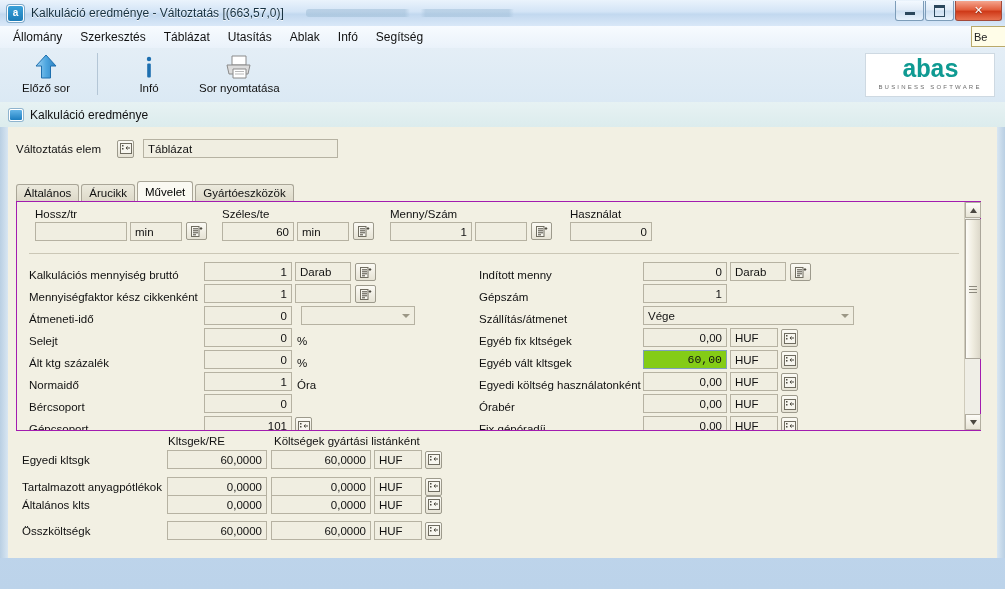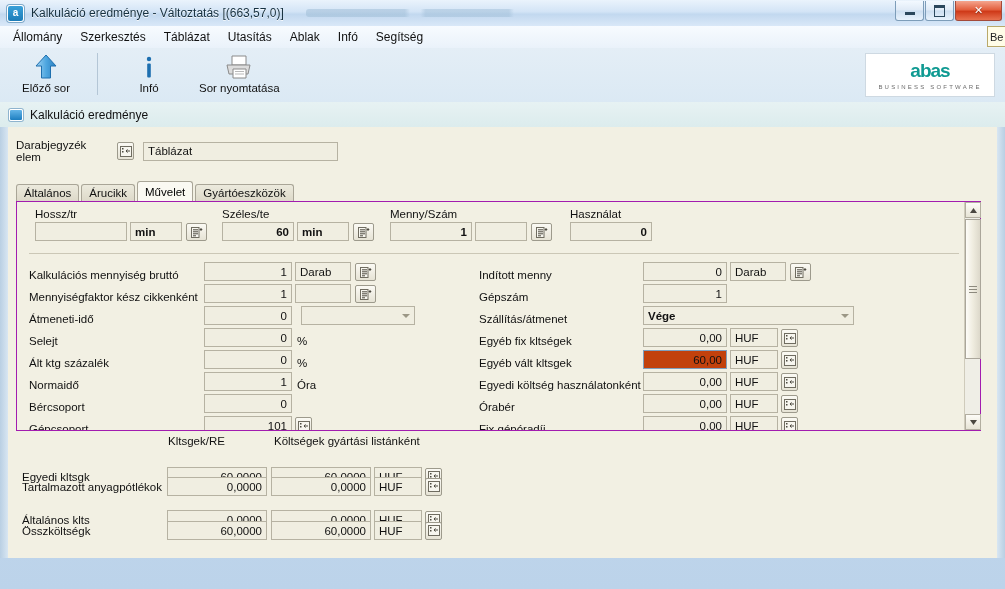--- a/index.html
+++ b/index.html
@@ -56,21 +56,21 @@
   
   .menubar{
     position:absolute;left:0;top:26px;width:1005px;height:22px;
     background:linear-gradient(180deg,#f7fbff 0%,#eaf2fa 100%);
     border-bottom:1px solid #b9cde0;
     display:flex;align-items:center;
   }
   .menuitem{padding:3px 9px;font-size:12px;color:#111;cursor:default;white-space:nowrap;}
   .menuitem:first-child{margin-left:4px;}
   .menu-tip{
-    position:absolute;right:0;top:0;height:21px;width:18px;
+    position:absolute;right:0;top:0;height:21px;width:34px;
     background:#fffde8;border:1px solid #b9a96a;border-right:none;
     font-size:11px;color:#222;display:flex;align-items:center;
     padding-left:2px;box-sizing:border-box;overflow:hidden;
   }
   
   .toolbar{
     position:absolute;left:0;top:48px;width:1005px;height:54px;
     background:linear-gradient(180deg,#e4eef6 0%,#dbe9f4 100%);
     border-bottom:1px solid #b3c8da;
   }
@@ -82,21 +82,21 @@
   }
   .tbbtn .ico{height:28px;display:flex;align-items:center;justify-content:center;}
   .tbbtn .lbl{margin-top:1px;white-space:nowrap;}
   .tbsep{width:1px;height:42px;background:#b4c6d6;margin:3px 9px 0 9px;}
   .abaslogo{
     position:absolute;right:10px;top:5px;width:130px;height:44px;
     background:#ffffff;border:1px solid #ced9e2;box-sizing:border-box;
     display:flex;flex-direction:column;align-items:center;justify-content:center;
     overflow:hidden;
   }
-  .abaslogo .word{font-family:Liberation Sans, sans-serif;font-weight:bold;font-size:19px;color:#0f9a92;letter-spacing:-1px;line-height:22px;}
+  .abaslogo .word{font-family:Liberation Mono, monospace;font-weight:bold;font-size:25px;color:#0f9a92;letter-spacing:-1px;line-height:22px;}
   .abaslogo .sub{font-size:6px;letter-spacing:2.2px;color:#6d6d6d;margin-top:2px;}
   
   .headstrip{
     position:absolute;left:0;top:102px;width:1005px;height:25px;
     background:linear-gradient(180deg,#e7f2f3 0%,#dceced 100%);
     border-bottom:1px solid #b4c9cc;
     display:flex;align-items:center;
   }
   .headstrip .sq{
     width:12px;height:10px;margin-left:9px;margin-right:7px;border-radius:2px;
@@ -117,21 +117,21 @@
   }
   
   .idrow{position:absolute;left:8px;top:12px;display:flex;align-items:center;}
   .lbl-id{font-size:11.5px;color:#111;width:98px;}
   .fld{
     background:#f0eee1;border:1px solid #b6b2a2;box-sizing:border-box;
     height:19px;font-size:11.5px;color:#111;padding:0 4px;
     display:flex;align-items:center;font-family:"Liberation Sans",sans-serif;
   }
   .fld.num{justify-content:flex-end;}
-  .fld.focus{background:#c2410c;border-color:#7f9fbd;}
+  .fld.focus{background:#84cc16;border-color:#7f9fbd;font-family:Liberation Mono, monospace;}
   .btn-sq{
     width:17px;height:18px;box-sizing:border-box;margin-left:3px;
     border:1px solid #9d9a8c;border-radius:2px;
     background:linear-gradient(180deg,#fbfaf4 0%,#e6e3d5 100%);
     display:flex;align-items:center;justify-content:center;
   }
   .btn-flat{
     width:21px;height:18px;box-sizing:border-box;margin-left:4px;
     border:1px solid #9d9a8c;border-radius:2px;
     background:linear-gradient(180deg,#fbfaf4 0%,#e6e3d5 100%);
@@ -170,33 +170,32 @@
     border:1px solid #aaa69a;background:linear-gradient(90deg,#fdfcf8,#ecead e,#dedace);
     background:linear-gradient(90deg,#fdfcf8 0%,#efecdf 50%,#dcd8ca 100%);
     display:flex;align-items:center;justify-content:center;
   }
   .grip{width:8px;}
   .grip i{display:block;height:1px;background:#8d8a7e;margin:2px 0;}
   
   .measrow{position:absolute;left:10px;top:6px;width:940px;height:44px;}
   .meas{position:absolute;top:0;}
   .meas .cap{font-size:11.5px;color:#111;margin-bottom:2px;}
-  .meas .grp{display:flex;align-items:flex-end;font-weight:bold;}
+  .meas .grp{display:flex;align-items:flex-start;}
   .hr-sep{position:absolute;left:12px;top:51px;width:930px;height:1px;background:#cbc7b6;}
   
   .colL{position:absolute;left:12px;top:58px;}
   .colR{position:absolute;left:462px;top:58px;}
   .frow{display:flex;align-items:flex-end;height:21px;margin-bottom:1px;}
   .frow .cap{font-size:11.5px;color:#111;}
   .unit{font-size:11.5px;color:#111;margin-left:5px;}
   .combo{
     height:19px;box-sizing:border-box;border:1px solid #b6b2a2;background:#f0eee1;
     font-size:11.5px;color:#111;padding:0 4px;display:flex;align-items:center;
     justify-content:space-between;
-    font-weight:bold;
   }
   .caret{
     width:0;height:0;border-left:4px solid transparent;border-right:4px solid transparent;
     border-top:4px solid #9b9786;margin-left:4px;
   }
   
   .costblock{position:absolute;left:8px;top:308px;width:965px;height:115px;}
   .cb-head{position:absolute;top:0;font-size:11.5px;color:#111;}
   .cb-row{position:absolute;display:flex;align-items:center;height:21px;}
   .cb-row .cap{font-size:11.5px;color:#111;width:145px;}
@@ -297,21 +296,21 @@
     <div class="txt">Kalkuláció eredménye</div>
   </div>
 
   <div class="client">
     <div class="clientedge-l"></div>
     <div class="clientedge-r"></div>
 
     <div class="paper">
 
       <div class="idrow">
-        <div class="lbl-id">Darabjegyzék elem</div>
+        <div class="lbl-id">Változtatás elem</div>
         <div class="btn-sq">
           <svg width="12" height="11" viewBox="0 0 12 11">
               <rect x="0.5" y="0.5" width="11" height="10" fill="#f7f6ef" stroke="#6f6c60"></rect>
               <rect x="2" y="2" width="1.5" height="1.5" fill="#4d4a40"></rect>
               <rect x="2" y="5" width="1.5" height="1.5" fill="#4d4a40"></rect>
               <path d="M10 5 L6 5 M7.5 3.4 L6 5 L7.5 6.6" stroke="#4d4a40" fill="none" stroke-width="1"></path>
             </svg>
         </div>
         <div class="fld" style="width:195px;margin-left:9px;">Táblázat</div>
       </div>
@@ -573,21 +572,21 @@
                 <path d="M0 0 L7 0 L3.5 5 Z" fill="#4a4740"></path>
               </svg>
           </div>
         </div>
       </div>
 
       <div class="costblock">
         <div class="cb-head" style="left:152px;">Kltsgek/RE</div>
         <div class="cb-head" style="left:258px;">Költségek gyártási listánként</div>
 
-        <div class="cb-row" style="top:31px;left:6px;">
+        <div class="cb-row" style="top:14px;left:6px;">
           <div class="cap">Egyedi kltsgk</div>
           <div class="fld num" style="width:100px;">60,0000</div>
           <div class="fld num" style="width:100px;margin-left:4px;">60,0000</div>
           <div class="fld" style="width:48px;margin-left:3px;">HUF</div>
           <div class="btn-sq">
             <svg width="12" height="11" viewBox="0 0 12 11">
                 <rect x="0.5" y="0.5" width="11" height="10" fill="#f7f6ef" stroke="#6f6c60"></rect>
                 <rect x="2" y="2" width="1.5" height="1.5" fill="#4d4a40"></rect>
                 <rect x="2" y="5" width="1.5" height="1.5" fill="#4d4a40"></rect>
                 <path d="M10 5 L6 5 M7.5 3.4 L6 5 L7.5 6.6" stroke="#4d4a40" fill="none" stroke-width="1"></path>
@@ -603,21 +602,21 @@
           <div class="btn-sq">
             <svg width="12" height="11" viewBox="0 0 12 11">
                 <rect x="0.5" y="0.5" width="11" height="10" fill="#f7f6ef" stroke="#6f6c60"></rect>
                 <rect x="2" y="2" width="1.5" height="1.5" fill="#4d4a40"></rect>
                 <rect x="2" y="5" width="1.5" height="1.5" fill="#4d4a40"></rect>
                 <path d="M10 5 L6 5 M7.5 3.4 L6 5 L7.5 6.6" stroke="#4d4a40" fill="none" stroke-width="1"></path>
               </svg>
           </div>
         </div>
 
-        <div class="cb-row" style="top:74px;left:6px;">
+        <div class="cb-row" style="top:59px;left:6px;">
           <div class="cap">Általános klts</div>
           <div class="fld num" style="width:100px;">0,0000</div>
           <div class="fld num" style="width:100px;margin-left:4px;">0,0000</div>
           <div class="fld" style="width:48px;margin-left:3px;">HUF</div>
           <div class="btn-sq">
             <svg width="12" height="11" viewBox="0 0 12 11">
                 <rect x="0.5" y="0.5" width="11" height="10" fill="#f7f6ef" stroke="#6f6c60"></rect>
                 <rect x="2" y="2" width="1.5" height="1.5" fill="#4d4a40"></rect>
                 <rect x="2" y="5" width="1.5" height="1.5" fill="#4d4a40"></rect>
                 <path d="M10 5 L6 5 M7.5 3.4 L6 5 L7.5 6.6" stroke="#4d4a40" fill="none" stroke-width="1"></path>

